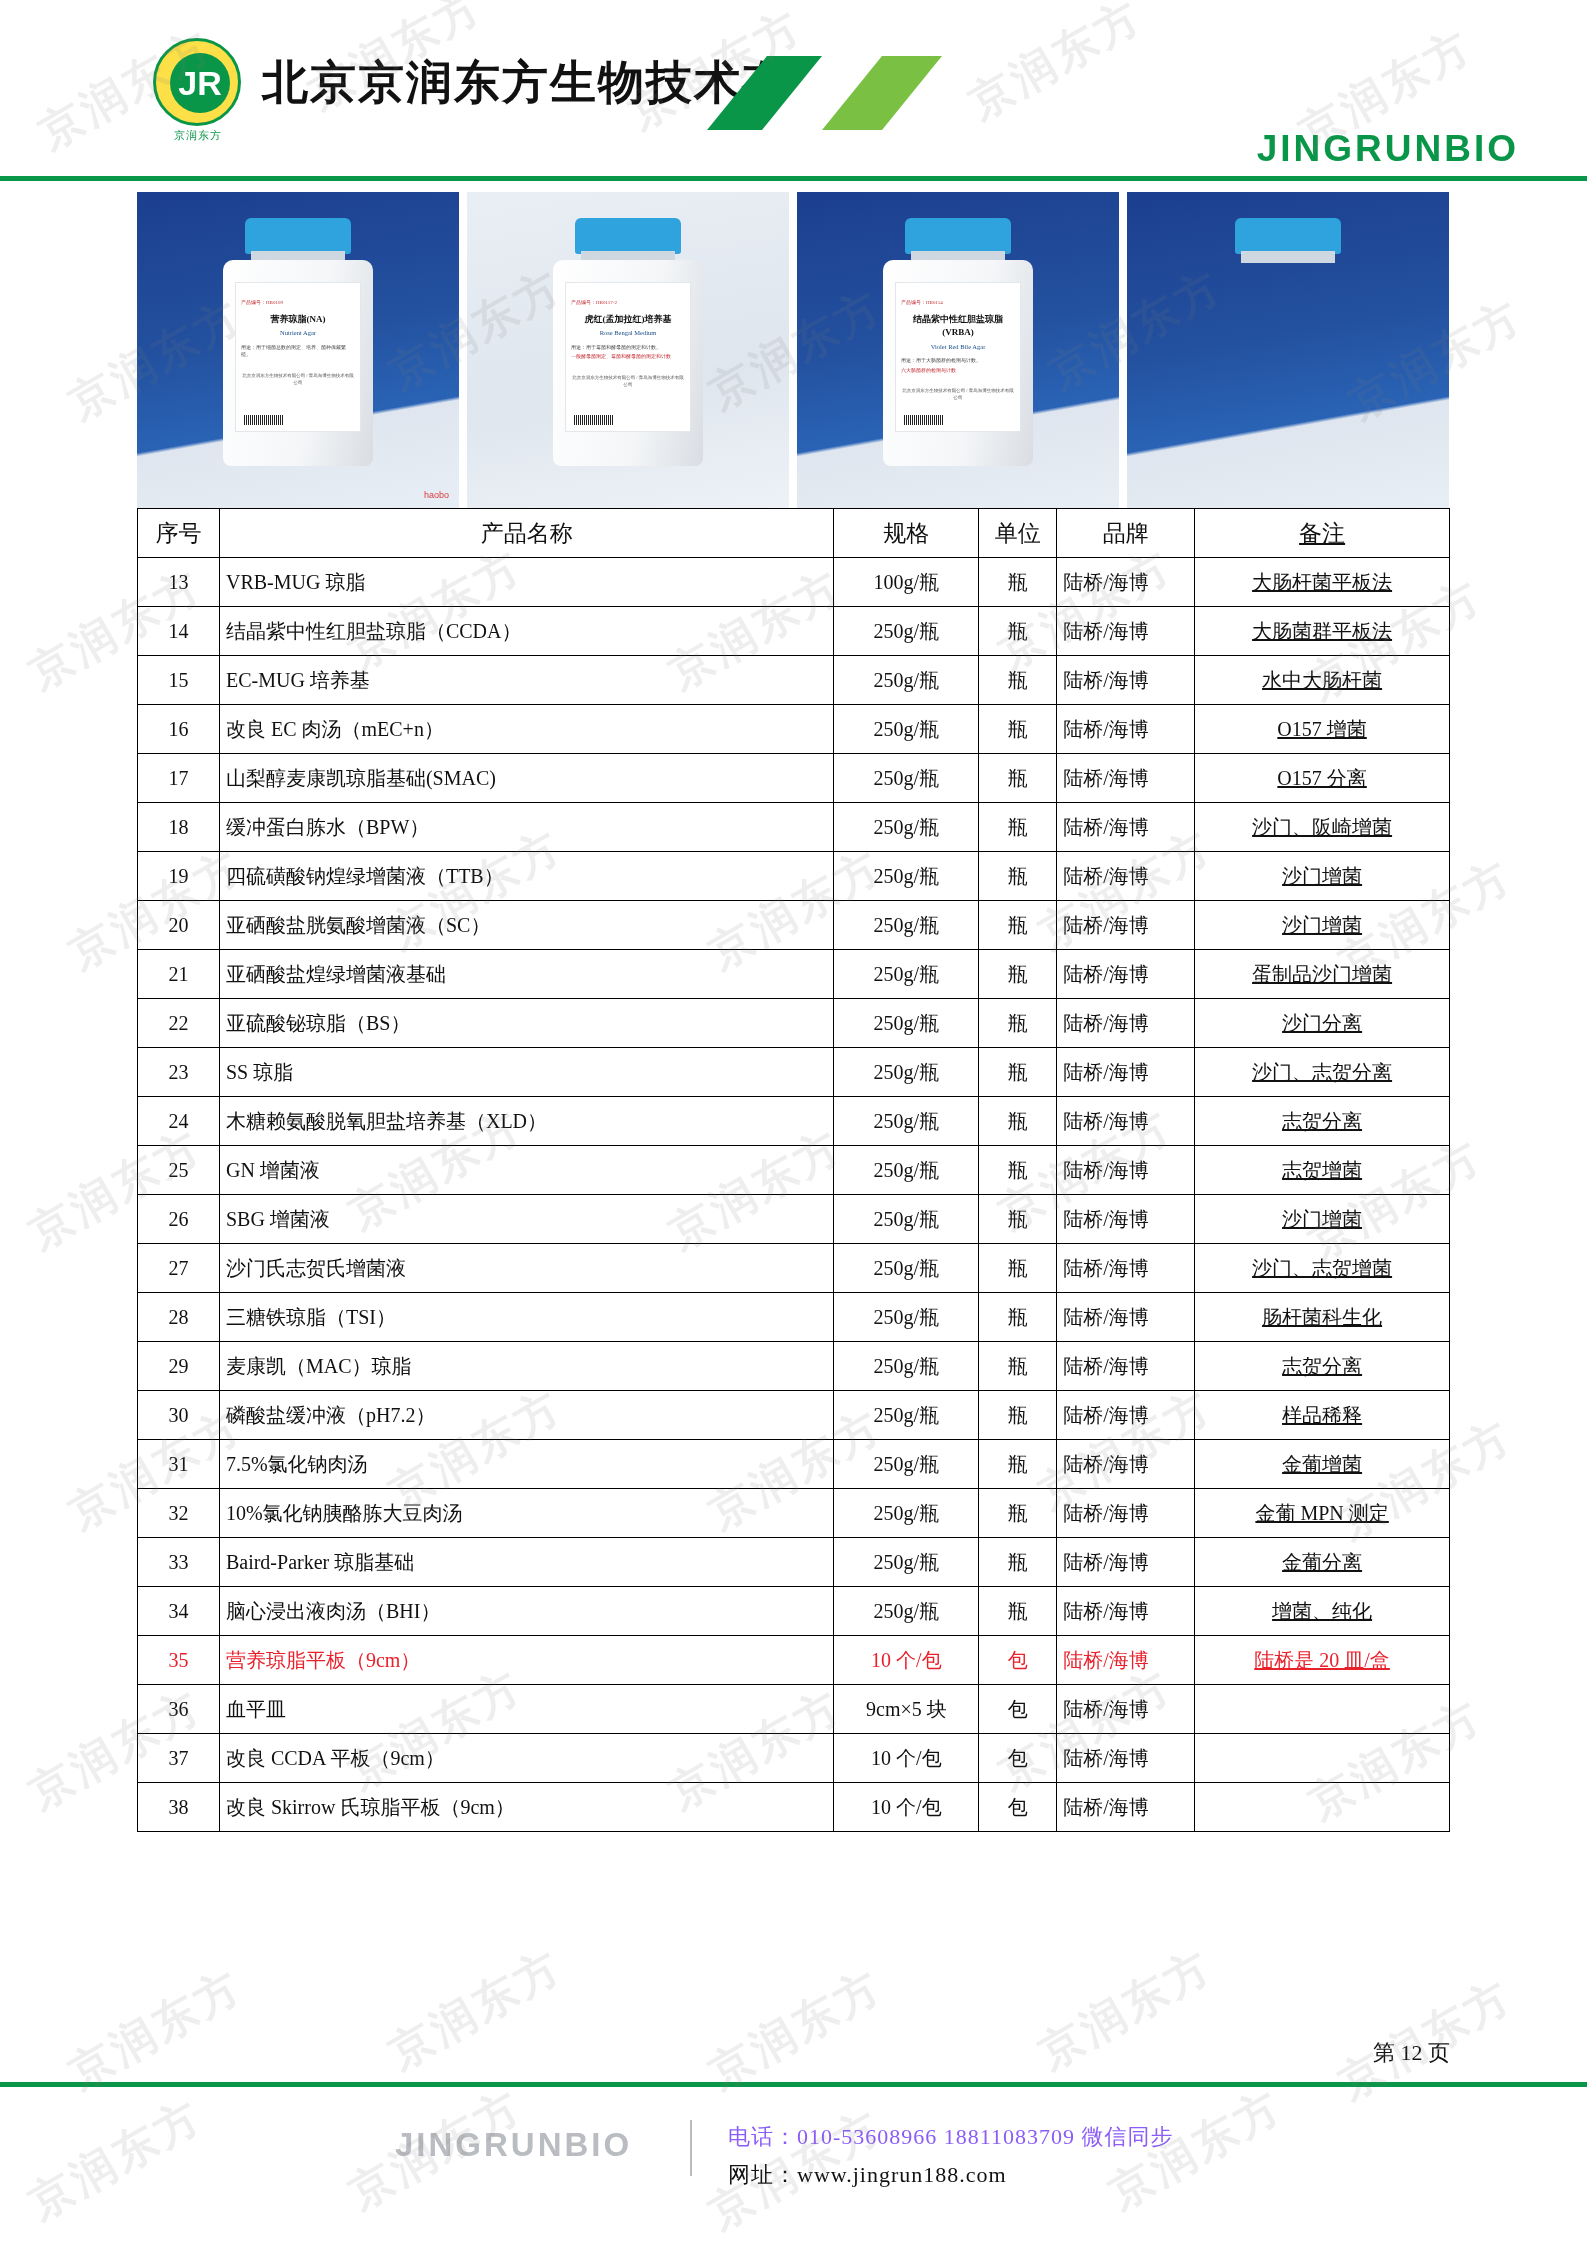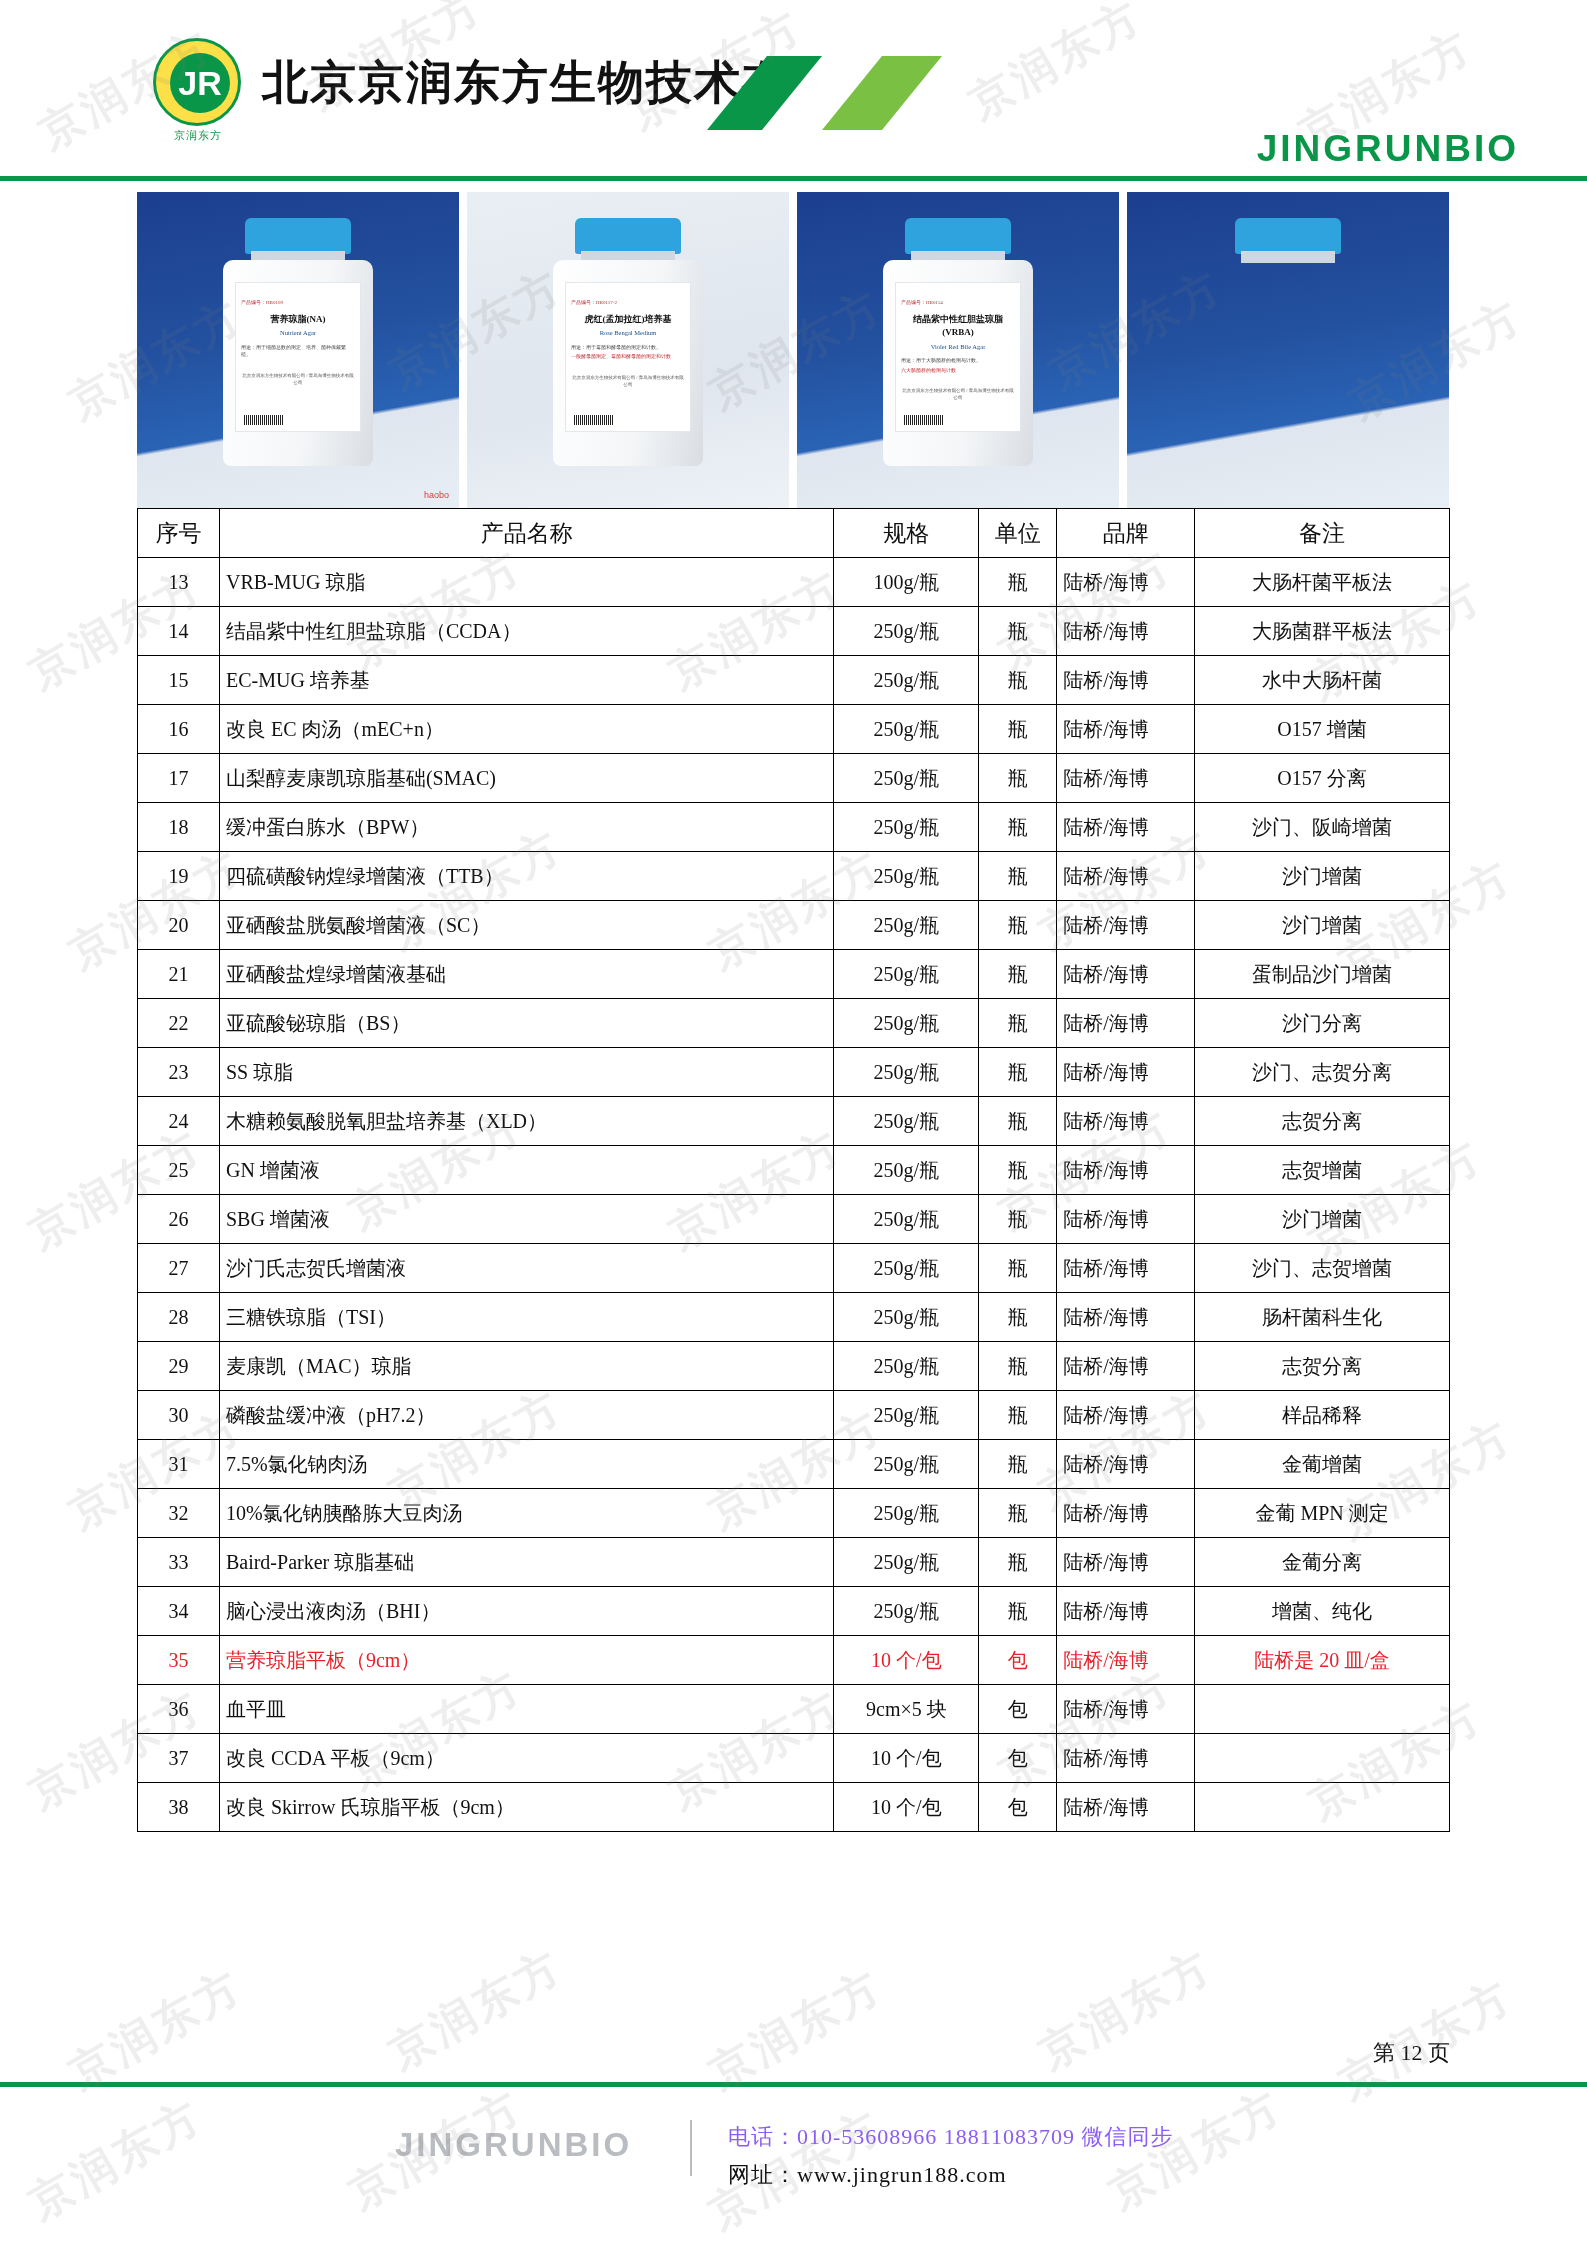--- a/index.html
+++ b/index.html
@@ -213,21 +213,21 @@
   table.product-table th {
     font-size: 23px;
     font-weight: normal;
     text-align: center;
   }
   .col-no    { width: 82px;  text-align: center; }
   .col-name  { width: 615px; text-align: left; padding-left: 14px; }
   .col-spec  { width: 145px; text-align: center; }
   .col-unit  { width: 78px;  text-align: center; }
   .col-brand { width: 138px; text-align: left; }
-  .col-note  { width: 255px; text-align: center; }
+  .col-note  { width: 255px; text-align: center; text-decoration: underline; }
   .row-highlight { color: #e8212b; }
 
   
   .page-number {
     position: absolute;
     right: 137px; top: 2038px;
     font-size: 22px;
     color: #111;
   }
   .footer-rule {

